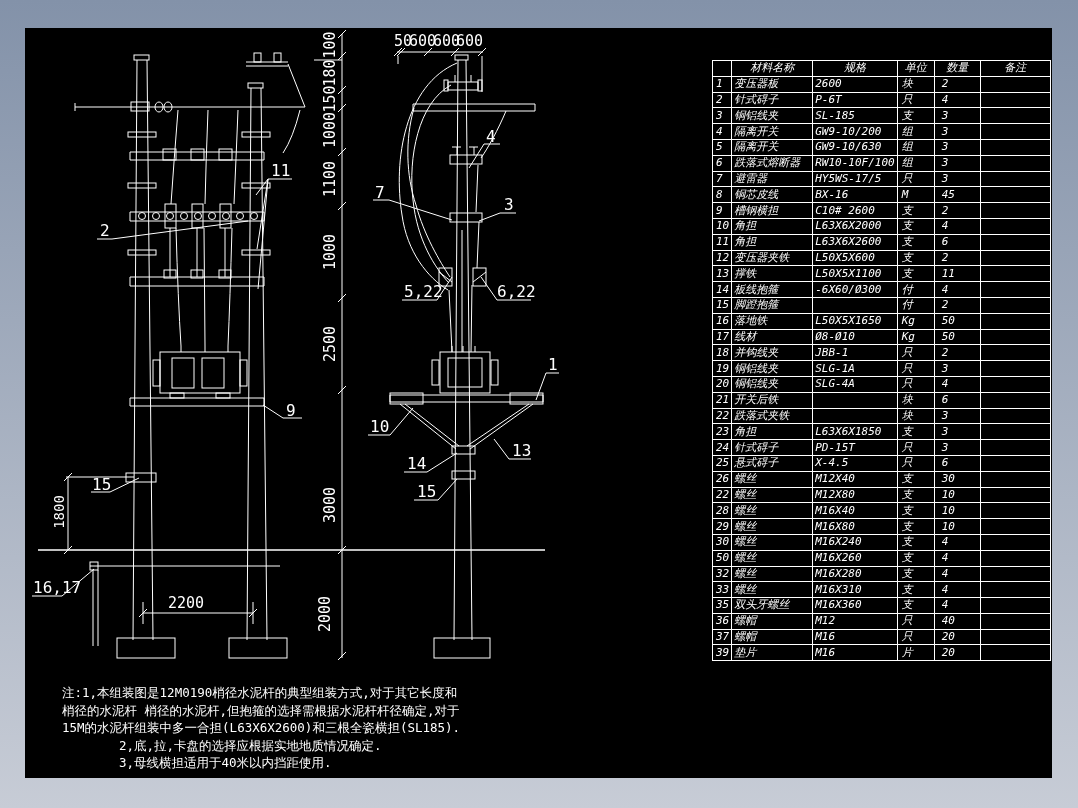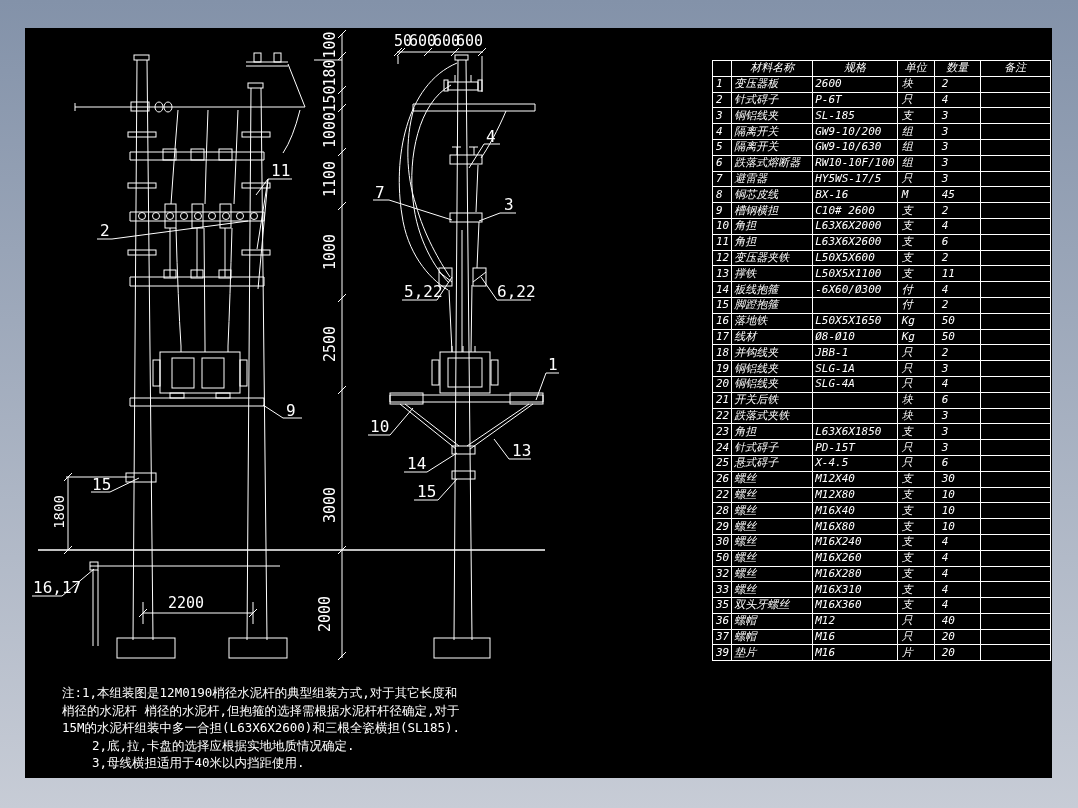--- a/index.html
+++ b/index.html
@@ -13,21 +13,21 @@
   svg.overlay text{fill:#fff;font-family:"DejaVu Sans Mono","DejaVu Sans",sans-serif;}
   .bom{position:absolute;left:712px;top:60px;border-collapse:collapse;table-layout:fixed;color:#fff;font-size:11px;font-style:italic;}
   .bom td,.bom th{border:1px solid #fff;padding:0 2px;height:14.8px;line-height:12px;font-weight:normal;white-space:nowrap;overflow:visible;}
   .bom th{text-align:center;}
   .bom td.c0{text-align:left;padding-left:3px;}
   .bom td.c1{text-align:left;}
   .bom td.c2{text-align:left;}
   .bom td.c3{text-align:left;padding-left:4px;}
   .bom td.c4{text-align:left;padding-left:7px;}
   .notes{position:absolute;left:62px;top:684px;color:#fff;font-size:12.5px;line-height:17.5px;white-space:nowrap;}
-  .notes .indent{margin-left:30px;}
+  .notes .indent{margin-left:57px;}
 </style>
 </head>
 <body>
 
 <div class="canvas"></div>
 
 <svg class="overlay" xmlns="http://www.w3.org/2000/svg">
 
   <g stroke="#fff" fill="none" stroke-width="1">
 

